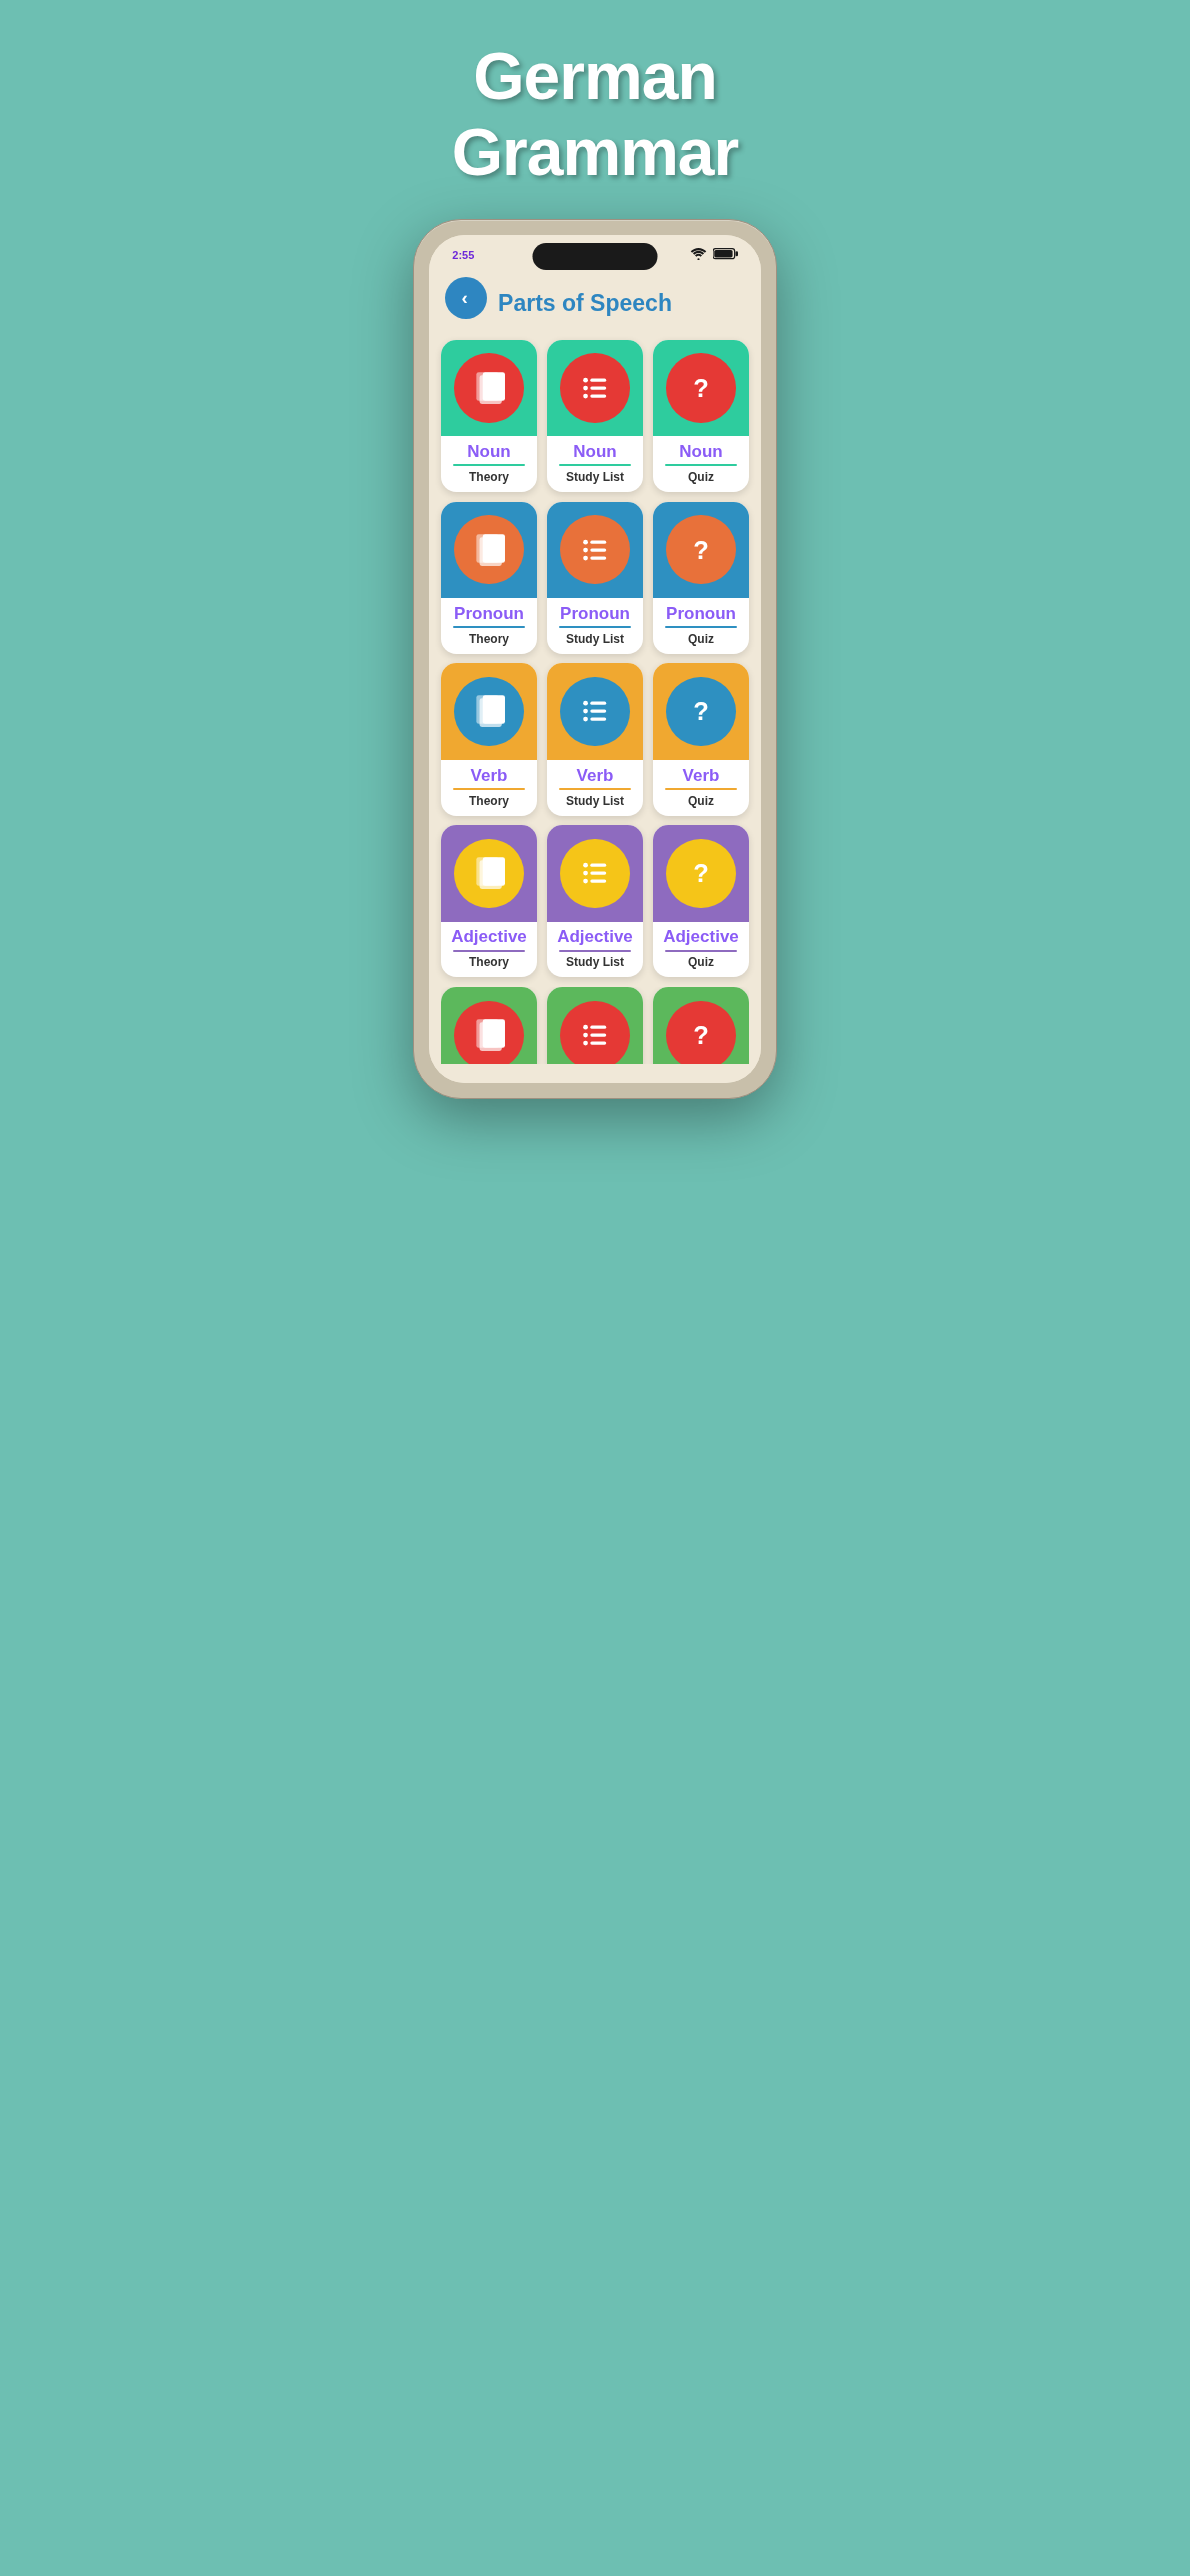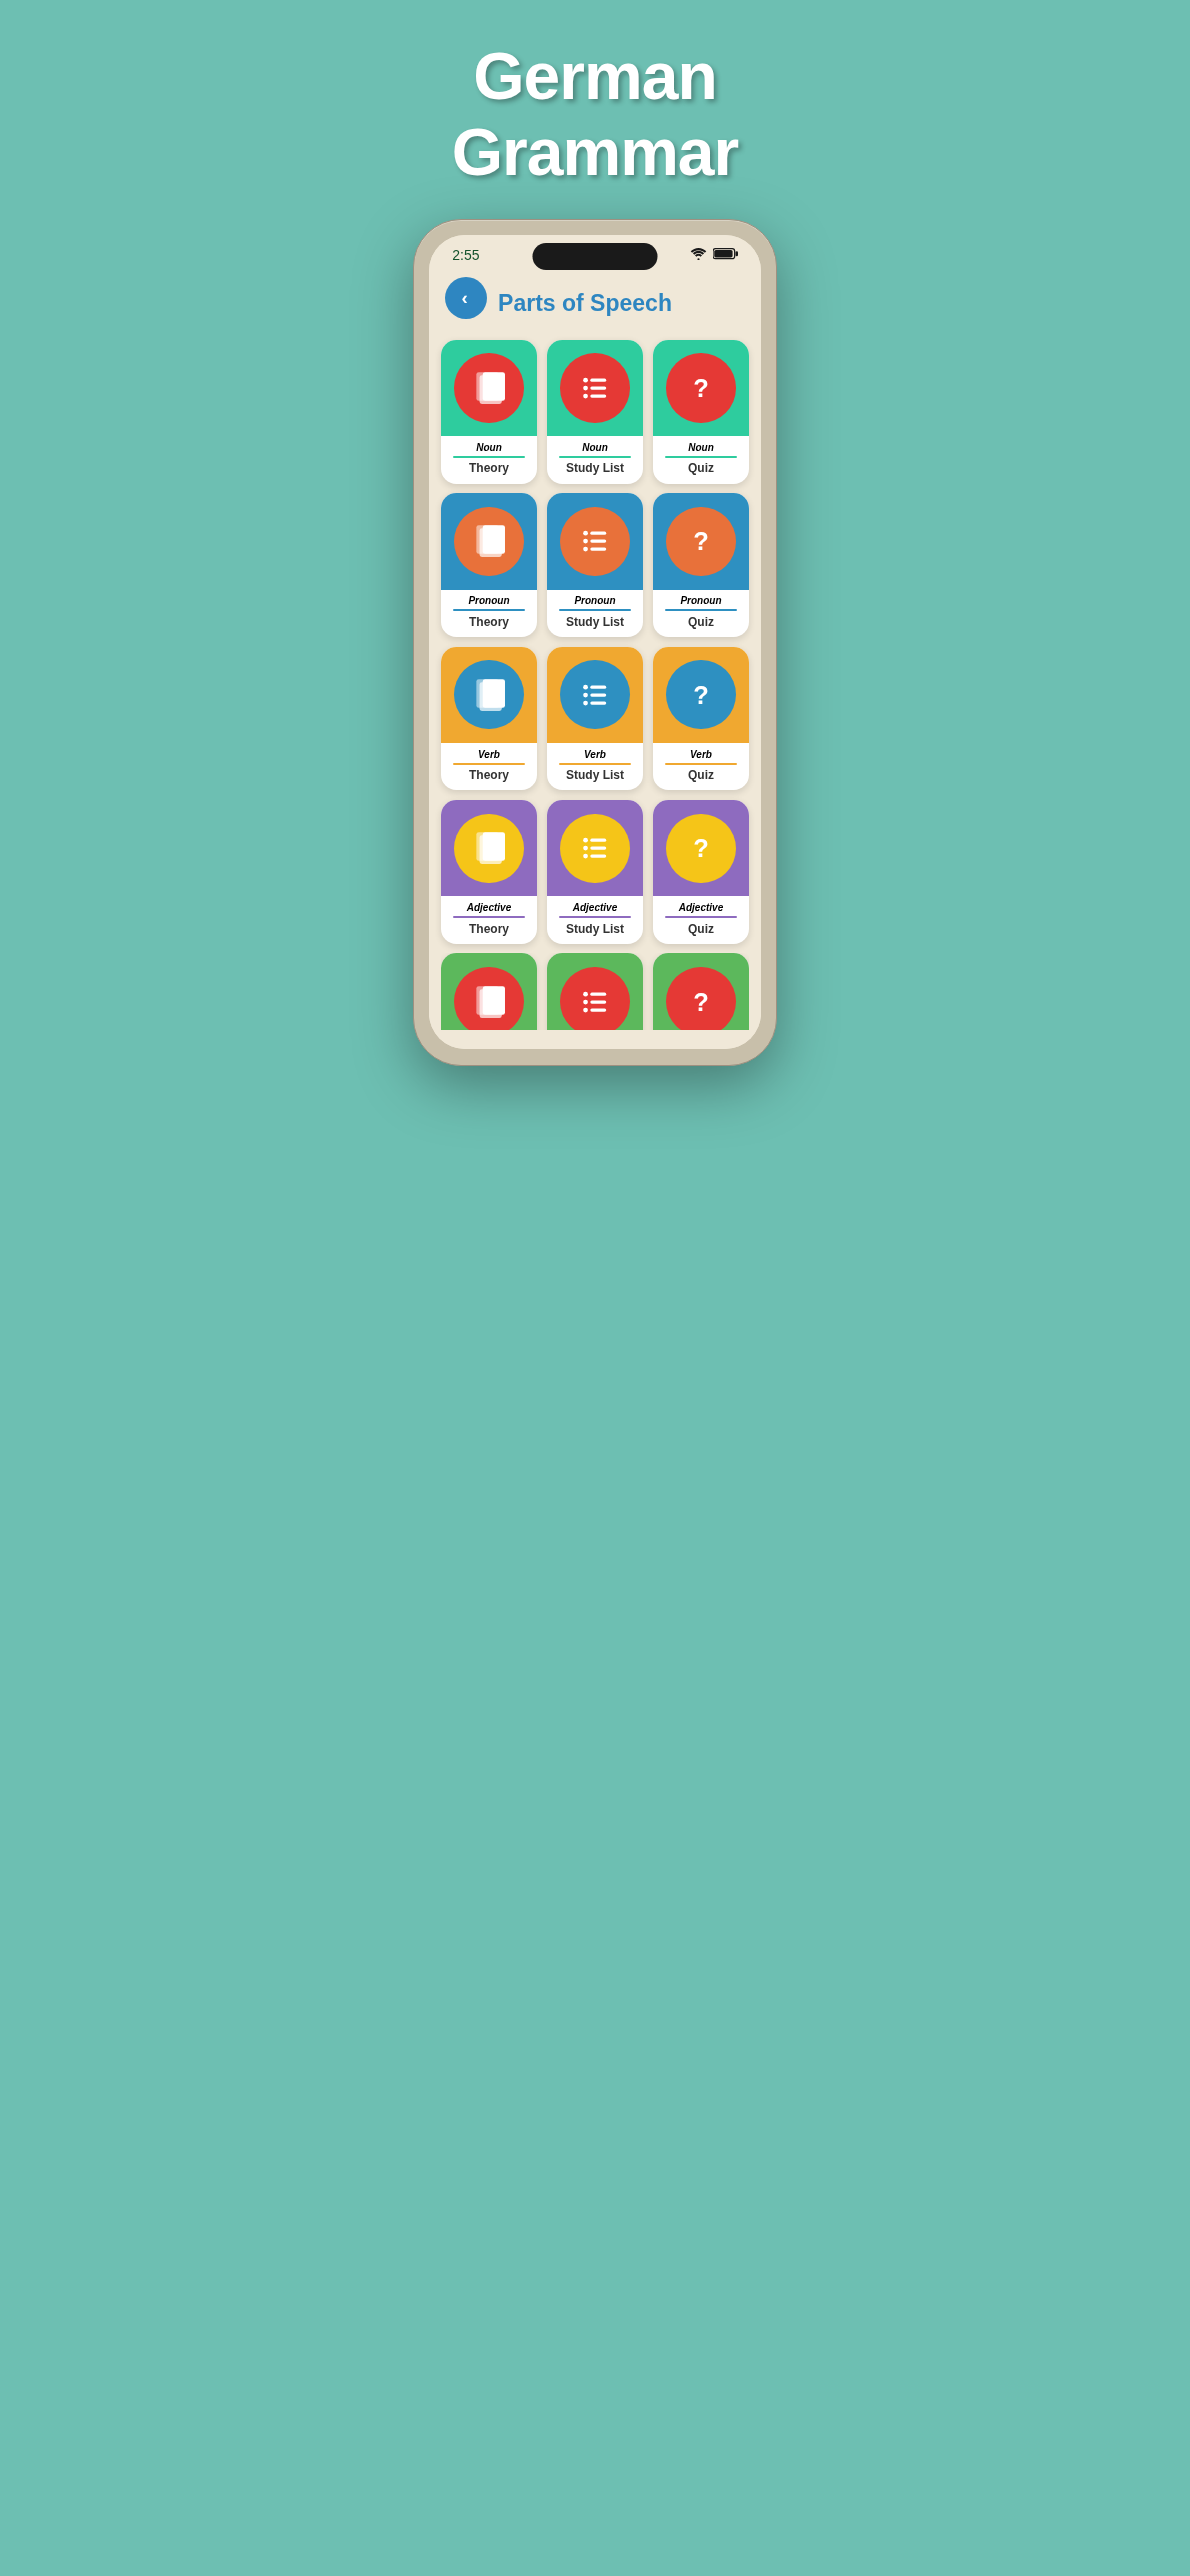--- a/index.html
+++ b/index.html
@@ -52,23 +52,23 @@
     .status-bar {
       background: #f0e8d8;
       display: flex;
       justify-content: space-between;
       align-items: center;
       padding: 11.5px 23px 3.8px;
       position: relative;
     }
 
     .status-time {
-      font-size: 14px;
-      font-weight: 400;
-      color: #14532d;
+      font-size: 11px;
+      font-weight: 700;
+      color: #6d28d9;
     }
 
     .status-notch {
       position: absolute;
       left: 50%;
       transform: translateX(-50%);
       top: 7.7px;
       width: 125px;
       height: 27px;
       background: #1a1a1a;
@@ -164,26 +164,25 @@
       justify-content: center;
     }
 
     .card-label {
       padding: 5.8px 3.8px 7.7px;
       text-align: center;
       width: 100%;
     }
 
     .card-label-main {
-      font-size: 10px;
+      font-size: 17px;
       font-weight: 800;
-      color: #000000;
+      color: #8b5cf6;
       display: block;
       line-height: 1.2;
-      font-style: italic;
     }
 
     .card-label-sub {
       font-size: 12px;
       font-weight: 700;
       color: #333;
       display: block;
       line-height: 1.2;
     }
 

